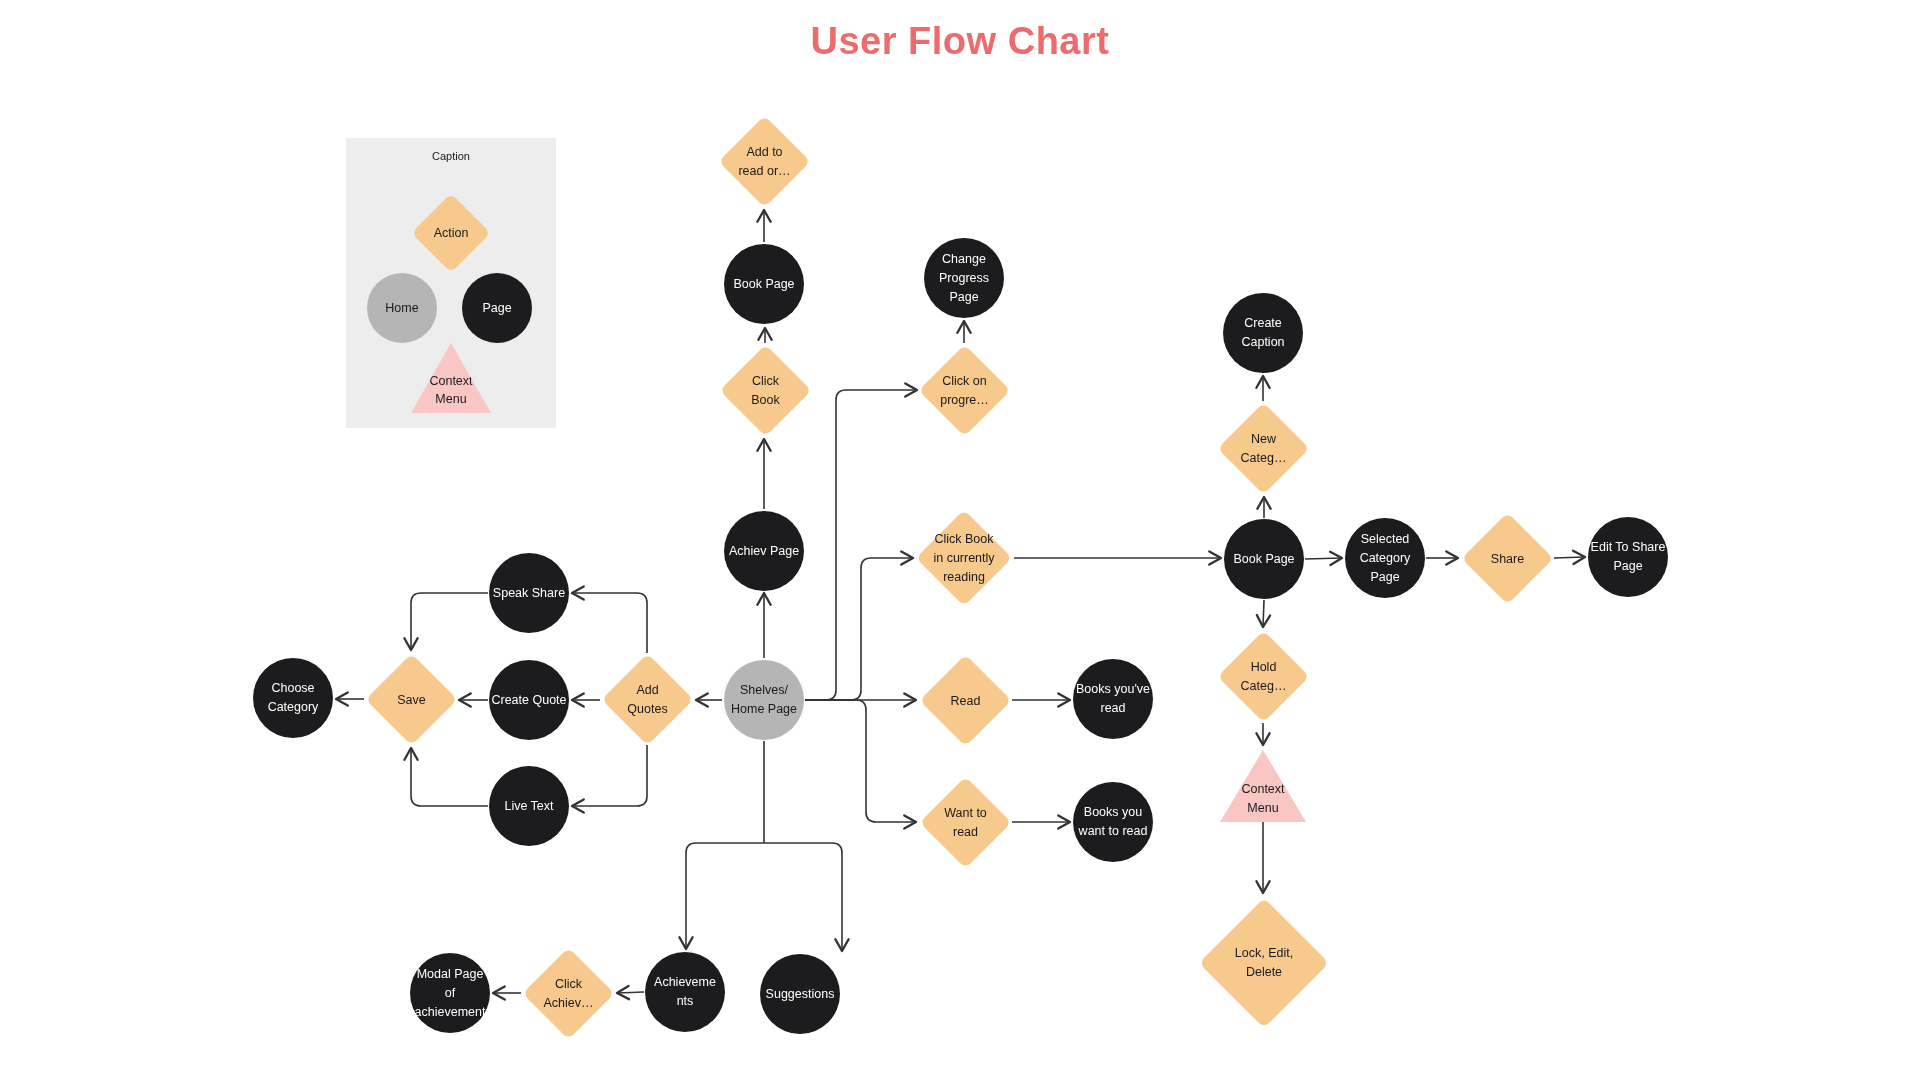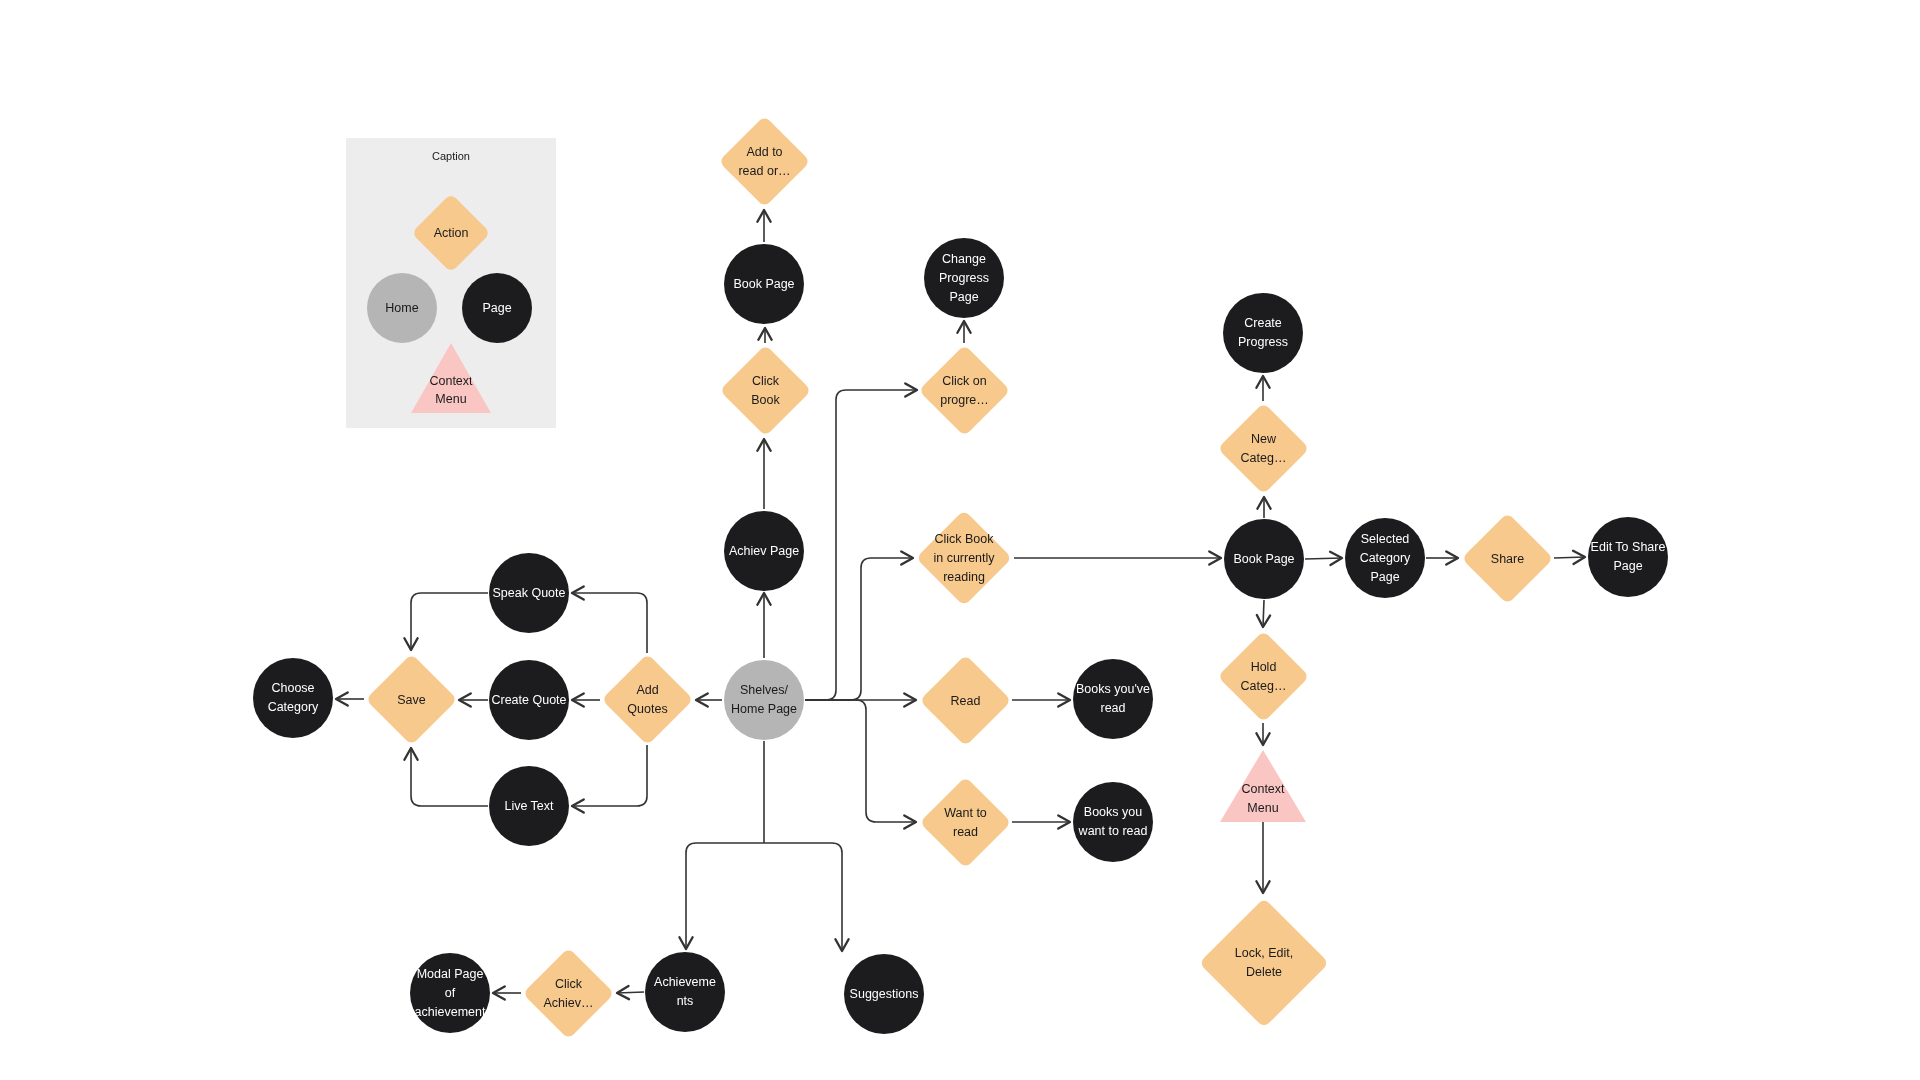--- a/index.html
+++ b/index.html
@@ -64,20 +64,21 @@
         <path d="M1263,723 L1263,745" fill="none" stroke="#333333" stroke-width="1.6" marker-end="url(#arrow)"></path>
         <path d="M1263,822 L1263,893" fill="none" stroke="#333333" stroke-width="1.6" marker-end="url(#arrow)"></path>
         <path d="M764,741 L764,843" fill="none" stroke="#333333" stroke-width="1.6"></path>
         <path d="M764,843 L696,843 Q686,843 686,853 L686,949" fill="none" stroke="#333333" stroke-width="1.6" marker-end="url(#arrow)"></path>
         <path d="M764,843 L832,843 Q842,843 842,853 L842,951" fill="none" stroke="#333333" stroke-width="1.6" marker-end="url(#arrow)"></path>
         <path d="M644,992 L617,993" fill="none" stroke="#333333" stroke-width="1.6" marker-end="url(#arrow)"></path>
         <path d="M521,993 L493,993" fill="none" stroke="#333333" stroke-width="1.6" marker-end="url(#arrow)"></path>
       </g>
   </svg>
 
+  <div class="page-title">User Flow Chart</div>
 
   <div class="legend" id="legend-box" style="left:346px;top:138px;width:210px;height:290px;">
     <div class="legend-title">Caption</div>
     <div class="node shape-action" style="left:77px;top:67px;width:56px;height:56px;">
       <span class="lbl">Action</span>
     </div>
     <div class="node shape-start" style="left:21px;top:135px;width:70px;height:70px;">
       <span class="lbl">Home</span>
     </div>
     <div class="node shape-page" style="left:116px;top:135px;width:70px;height:70px;">
@@ -124,21 +125,21 @@
       </div>
       <div class="node shape-page" style="left: 1224px; top: 519px; width: 80px; height: 80px;">
         <span class="lbl">Book Page</span>
       </div>
       <div class="node shape-action" style="left: 1230.5px; top: 415.5px; width: 65px; height: 65px;">
         <span class="lbl">New
 Categ…</span>
       </div>
       <div class="node shape-page" style="left: 1223px; top: 293px; width: 80px; height: 80px;">
         <span class="lbl">Create
-Progress</span>
+Caption</span>
       </div>
       <div class="node shape-page" style="left: 1345px; top: 518px; width: 80px; height: 80px;">
         <span class="lbl">Selected
 Category
 Page</span>
       </div>
       <div class="node shape-action" style="left: 1474.5px; top: 525.5px; width: 65px; height: 65px;">
         <span class="lbl">Share</span>
       </div>
       <div class="node shape-page" style="left: 1588px; top: 517px; width: 80px; height: 80px;">
@@ -170,21 +171,21 @@
       </div>
       <div class="node shape-page" style="left: 1073px; top: 782px; width: 80px; height: 80px;">
         <span class="lbl">Books you
 want to read</span>
       </div>
       <div class="node shape-action" style="left: 614.5px; top: 666.5px; width: 65px; height: 65px;">
         <span class="lbl">Add
 Quotes</span>
       </div>
       <div class="node shape-page" style="left: 489px; top: 553px; width: 80px; height: 80px;">
-        <span class="lbl">Speak Quote</span>
+        <span class="lbl">Speak Share</span>
       </div>
       <div class="node shape-page" style="left: 489px; top: 660px; width: 80px; height: 80px;">
         <span class="lbl">Create Quote</span>
       </div>
       <div class="node shape-page" style="left: 489px; top: 766px; width: 80px; height: 80px;">
         <span class="lbl">Live Text</span>
       </div>
       <div class="node shape-action" style="left: 378.5px; top: 666.5px; width: 65px; height: 65px;">
         <span class="lbl">Save</span>
       </div>
@@ -198,17 +199,17 @@
 achievement</span>
       </div>
       <div class="node shape-action" style="left: 535.5px; top: 960.5px; width: 65px; height: 65px;">
         <span class="lbl">Click
 Achiev…</span>
       </div>
       <div class="node shape-page" style="left: 645px; top: 952px; width: 80px; height: 80px;">
         <span class="lbl">Achieveme
 nts</span>
       </div>
-      <div class="node shape-page" style="left: 844px; top: 954px; width: 80px; height: 80px;">
+      <div class="node shape-page" style="left: 760px; top: 954px; width: 80px; height: 80px;">
         <span class="lbl">Suggestions</span>
       </div>
     </div>
 </div>
 
 </body></html>

